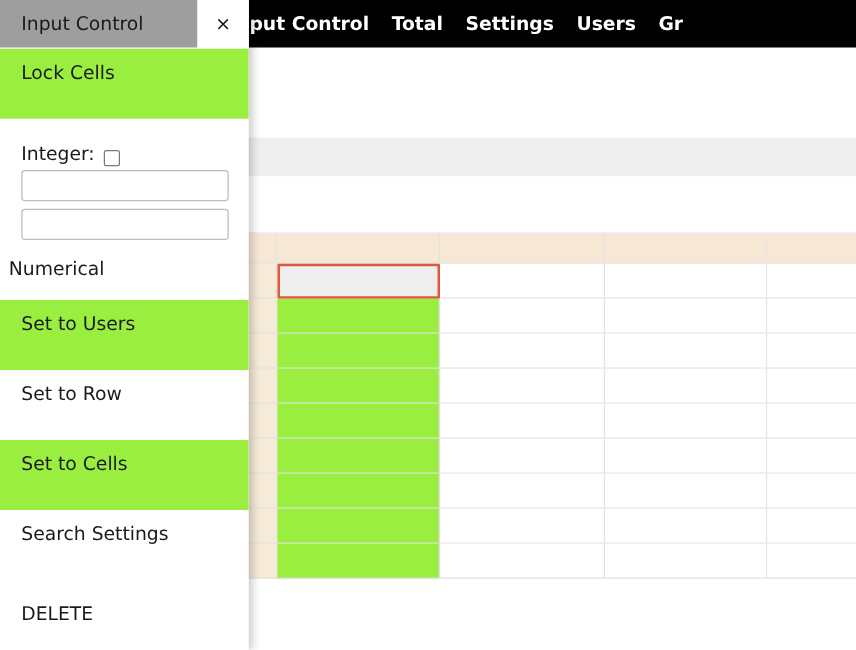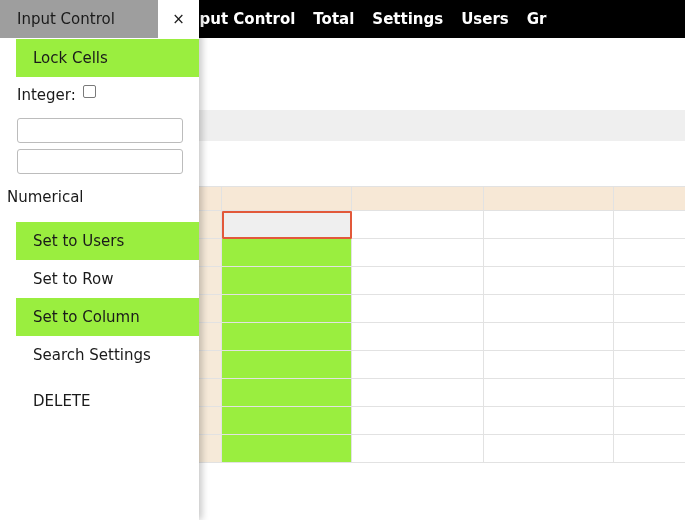--- a/index.html
+++ b/index.html
@@ -152,41 +152,40 @@
     line-height: 38px;
     text-align: center;
     cursor: pointer;
   }
 
   .panel-entry {
     font-size: 15px;
     color: #1a1a1a;
     padding: 0 0 0 17px;
     line-height: 38px;
-    height: 38px;
+    height: 56px;
     box-sizing: border-box;
     white-space: nowrap;
     cursor: pointer;
-    margin-left: 16px;
   }
   .panel-entry.hl { background: #9aee3f; }
 
   .panel-field {
     padding: 0 16px 0 17px;
     box-sizing: border-box;
   }
   .field-label {
     font-size: 15px;
     color: #1a1a1a;
     line-height: 20px;
     white-space: nowrap;
   }
   .field-row-inline {
     display: flex;
-    align-items: flex-start;
+    align-items: flex-end;
     gap: 7px;
     height: 30px;
   }
   .chk {
     width: 13px;
     height: 13px;
     border: 1px solid #7a7a7a;
     border-radius: 2px;
     background: #ffffff;
     box-sizing: border-box;
@@ -332,18 +331,18 @@
     <input class="text-input" type="text" value="" style="">
     <input class="text-input" type="text" value="" style="">
   </div>
 
   <div class="static-text">Numerical</div>
 
   <div class="spacer-8"></div>
 
   <div class="panel-entry hl">Set to Users</div>
   <div class="panel-entry">Set to Row</div>
-  <div class="panel-entry hl">Set to Column</div>
+  <div class="panel-entry hl">Set to Cells</div>
   <div class="panel-entry">Search Settings</div>
   <div class="spacer-8"></div>
   <div class="panel-entry">DELETE</div>
 
 </div>
 
 </body></html>

